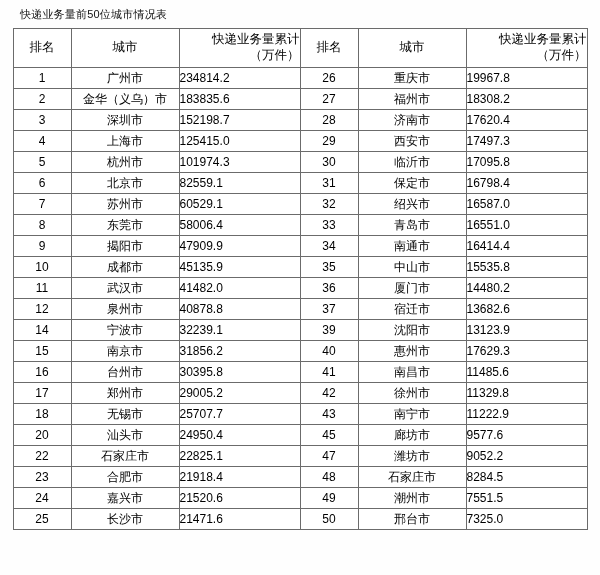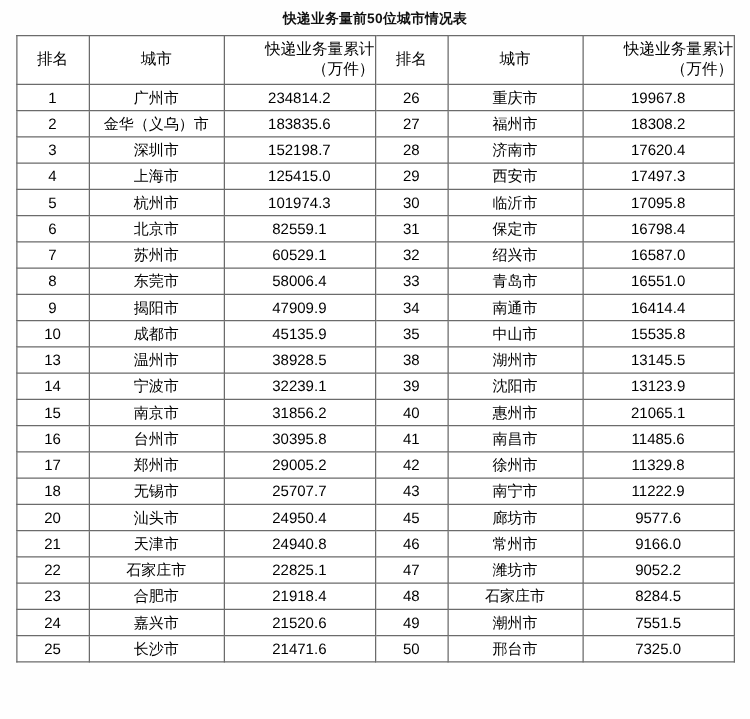--- a/index.html
+++ b/index.html
@@ -14,27 +14,28 @@
     color: #000000;
     overflow: hidden;
   }
   #page {
     width: 600px;
     height: 575px;
     position: relative;
     background: #fefefe;
   }
   #title {
-    text-align: center;
+    text-align: left;
     font-size: 11px;
-    font-weight: bold;
+    font-weight: normal;
     color: #111;
     padding-top: 7px;
     padding-bottom: 6px;
     letter-spacing: 0.2px;
+    padding-left: 20px;
   }
   table.data {
     border-collapse: collapse;
     margin: 0 auto;
     width: 574px;
     table-layout: fixed;
     background: #ffffff;
   }
   table.data th, table.data td {
     border: 1px solid #6b6b6b;
@@ -62,21 +63,21 @@
     text-align: center;
     vertical-align: middle;
     font-size: 12px;
   }
   td.city {
     text-align: center;
     vertical-align: middle;
     font-size: 12.5px;
   }
   td.val {
-    text-align: center;
+    text-align: left;
     vertical-align: middle;
     padding-right: 6px;
     font-size: 12px;
   }
   col.c-rank { width: 58px; }
   col.c-city { width: 108px; }
   col.c-val  { width: 121px; }
 </style>
 </head>
 <body>
@@ -189,42 +190,50 @@
         </tr>
         <tr>
           <td class="rank">10</td>
           <td class="city">成都市</td>
           <td class="val">45135.9</td>
           <td class="rank">35</td>
           <td class="city">中山市</td>
           <td class="val">15535.8</td>
         </tr>
         <tr>
-          <td class="rank">13</td>
-          <td class="city">温州市</td>
-          <td class="val">38928.5</td>
-          <td class="rank">38</td>
-          <td class="city">湖州市</td>
-          <td class="val">13145.5</td>
+          <td class="rank">11</td>
+          <td class="city">武汉市</td>
+          <td class="val">41482.0</td>
+          <td class="rank">36</td>
+          <td class="city">厦门市</td>
+          <td class="val">14480.2</td>
+        </tr>
+        <tr>
+          <td class="rank">12</td>
+          <td class="city">泉州市</td>
+          <td class="val">40878.8</td>
+          <td class="rank">37</td>
+          <td class="city">宿迁市</td>
+          <td class="val">13682.6</td>
         </tr>
         <tr>
           <td class="rank">14</td>
           <td class="city">宁波市</td>
           <td class="val">32239.1</td>
           <td class="rank">39</td>
           <td class="city">沈阳市</td>
           <td class="val">13123.9</td>
         </tr>
         <tr>
           <td class="rank">15</td>
           <td class="city">南京市</td>
           <td class="val">31856.2</td>
           <td class="rank">40</td>
           <td class="city">惠州市</td>
-          <td class="val">21065.1</td>
+          <td class="val">17629.3</td>
         </tr>
         <tr>
           <td class="rank">16</td>
           <td class="city">台州市</td>
           <td class="val">30395.8</td>
           <td class="rank">41</td>
           <td class="city">南昌市</td>
           <td class="val">11485.6</td>
         </tr>
         <tr>
@@ -245,28 +254,20 @@
         </tr>
         <tr>
           <td class="rank">20</td>
           <td class="city">汕头市</td>
           <td class="val">24950.4</td>
           <td class="rank">45</td>
           <td class="city">廊坊市</td>
           <td class="val">9577.6</td>
         </tr>
         <tr>
-          <td class="rank">21</td>
-          <td class="city">天津市</td>
-          <td class="val">24940.8</td>
-          <td class="rank">46</td>
-          <td class="city">常州市</td>
-          <td class="val">9166.0</td>
-        </tr>
-        <tr>
           <td class="rank">22</td>
           <td class="city">石家庄市</td>
           <td class="val">22825.1</td>
           <td class="rank">47</td>
           <td class="city">潍坊市</td>
           <td class="val">9052.2</td>
         </tr>
         <tr>
           <td class="rank">23</td>
           <td class="city">合肥市</td>

